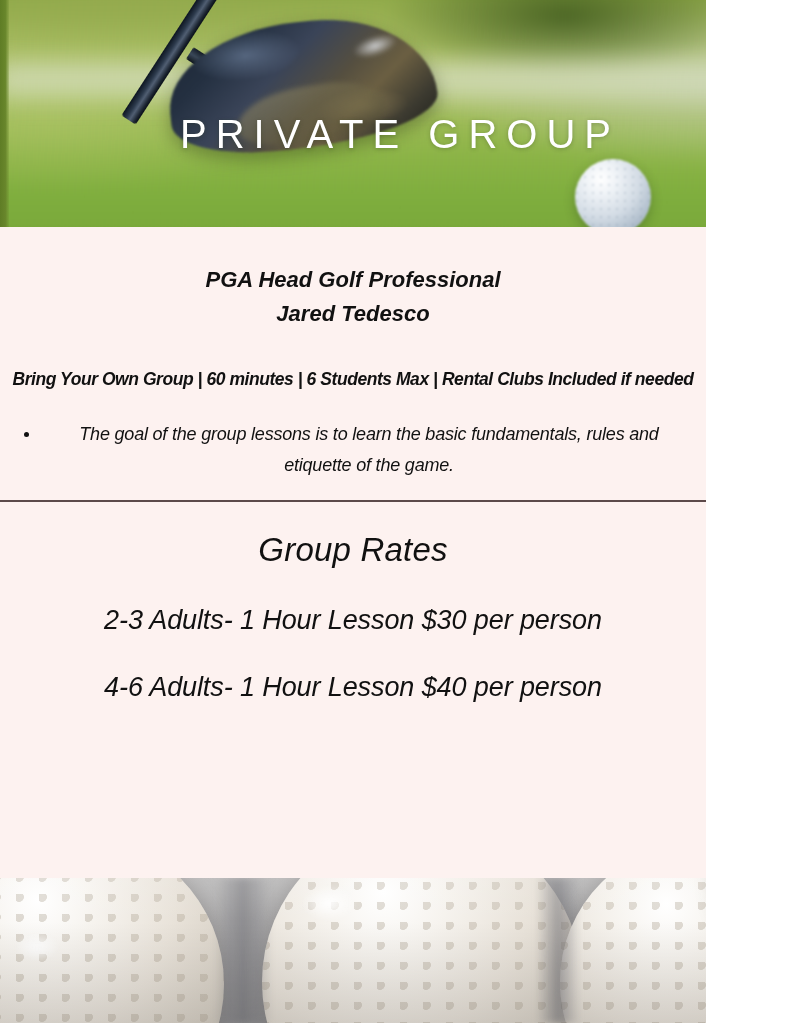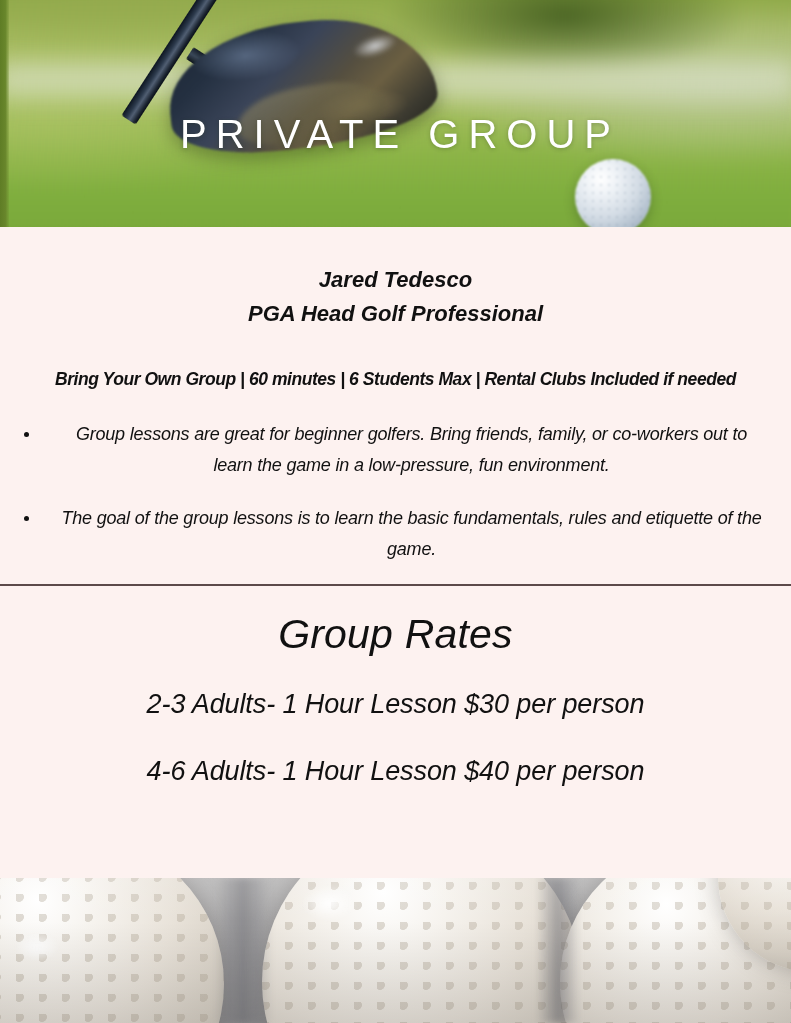--- a/index.html
+++ b/index.html
@@ -8,21 +8,21 @@
     margin: 0;
     padding: 0;
     background: #ffffff;
   }
   body {
     font-family: "Liberation Sans", sans-serif;
   }
 
   .flyer {
     position: relative;
-    width: 791px;
+    width: 706px;
     height: 1023px;
     overflow: hidden;
     background: #fdf2f0;
   }
 
   
   .hero {
     position: relative;
     width: 791px;
     height: 227px;
@@ -242,21 +242,21 @@
     background: #5c4a4a;
     border: 0;
   }
 
   .rates {
     padding-top: 26px;
     text-align: center;
   }
   .rates-title {
     color: #111111;
-    font-size: 41px;
+    font-size: 33px;
     font-style: italic;
     font-weight: normal;
     line-height: 44px;
     margin: 0;
     letter-spacing: 0.2px;
   }
   .rate-line {
     margin-top: 29px;
     color: #111111;
     font-size: 27px;
@@ -344,31 +344,27 @@
     </div>
 
     <div class="hero-edge-left"></div>
 
     <h1 class="hero-title"><span class="tline">PRIVATE GROUP</span></h1>
   </div>
 
   <div class="content">
 
     <div class="contact">
+      <span class="cline">PGA Head Golf Professional</span>
       <span class="cline">Jared Tedesco</span>
-      <span class="cline">PGA Head Golf Professional</span>
     </div>
 
     <div class="tagline">Bring Your Own Group | 60 minutes | 6 Students Max | Rental Clubs Included if needed</div>
 
     <ul class="bullets">
-      <li class="bullet">
-        <span class="dot"></span>
-        <span>Group lessons are great for beginner golfers. Bring friends, family, or co-workers out to learn the game in a low-pressure, fun environment.</span>
-      </li>
       <li class="bullet">
         <span class="dot"></span>
         <span>The goal of the group lessons is to learn the basic fundamentals, rules and etiquette of the game.</span>
       </li>
     </ul>
 
     <hr class="divider">
 
     <div class="rates">
       <h2 class="rates-title">Group Rates</h2>

